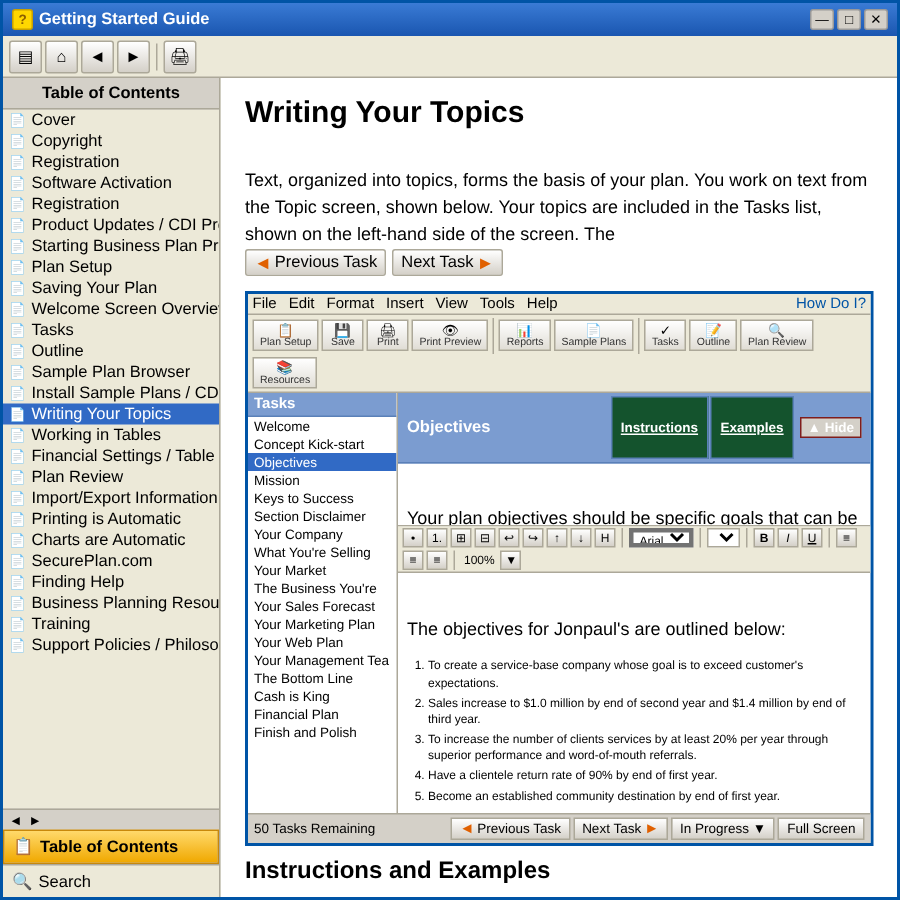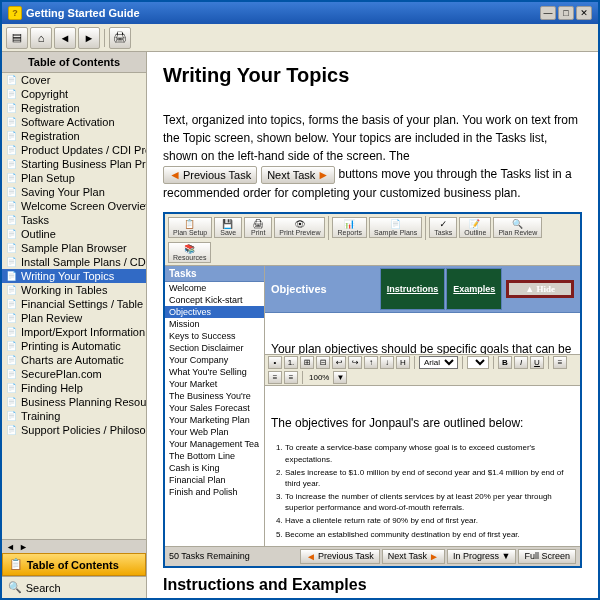--- a/index.html
+++ b/index.html
@@ -65,28 +65,28 @@
     .inner-content { display: flex; height: 280px; }
     .inner-sidebar { width: 100px; background: #fff; border-right: 1px solid #aca899; overflow-y: auto; }
     .inner-sidebar-header { background: #7b9cd0; color: #fff; padding: 2px 4px; font-size: 10px; font-weight: bold; border-bottom: 1px solid #5a80b8; }
     .inner-tree-item { font-size: 9px; padding: 1px 4px; cursor: pointer; display: flex; align-items: center; gap: 2px; }
     .inner-tree-item.selected { background: #316ac5; color: #fff; }
     .inner-tree-sub { }
     .inner-main { flex: 1; display: flex; flex-direction: column; overflow: hidden; }
     .inner-task-header { background: #7b9cd0; color: #fff; padding: 2px 6px; font-size: 11px; font-weight: bold; border-bottom: 1px solid #5a80b8; display: flex; justify-content: space-between; align-items: center; }
     .inner-task-tabs { display: flex; gap: 1px; }
     .inner-task-tab { background: #14532d; border: 1px solid #5a80b8; padding: 15px 6px; font-size: 9px; cursor: pointer; text-decoration: underline; }
-    .inner-hide-btn { font-size: 9px; cursor: pointer; background: #d4d0c8; border: 3px solid #7f1d1d; padding: 1px 16px; font-family: Liberation Serif, serif; }
+    .inner-hide-btn { font-size: 9px; cursor: pointer; background: #d4d0c8; border: 1px solid #7f1d1d; padding: 1px 4px; }
     .inner-objectives { padding: 4px 6px; font-size: 9px; flex: 1; overflow-y: auto; }
     .inner-objectives p { margin-bottom: 4px; line-height: 1.4; }
     .inner-objectives a { color: #8b5cf6; text-decoration: underline; cursor: pointer; }
     .inner-editor { border-top: 1px solid #aca899; }
     .inner-editor-toolbar { background: #ece9d8; border-bottom: 1px solid #aca899; padding: 1px 3px; display: flex; align-items: center; gap: 2px; flex-wrap: wrap; }
     .inner-editor-btn { background: linear-gradient(to bottom, #fff, #d4d0c8); border: 1px solid #aca899; font-size: 8px; padding: 0px 2px; cursor: pointer; min-width: 14px; height: 13px; display: flex; align-items: center; justify-content: center; }
-    .inner-font-select { font-size: 8px; border: 1px solid #737373; background: #fff; height: 13px; }
+    .inner-font-select { font-size: 8px; border: 3px solid #737373; background: #fff; height: 13px; }
     .inner-font-size { font-size: 8px; border: 1px solid #aca899; background: #fff; width: 22px; height: 13px; }
     .inner-percent { font-size: 8px; margin: 0 2px; }
     .inner-text-area { padding: 4px 6px; font-size: 8px; line-height: 1.4; }
     .inner-text-area ol { padding-left: 14px; }
     .inner-text-area li { margin-bottom: 2px; }
     .inner-statusbar { background: #d4d0c8; border-top: 1px solid #aca899; padding: 2px 4px; font-size: 9px; display: flex; justify-content: space-between; align-items: center; }
     .inner-status-btns { display: flex; gap: 2px; }
     .inner-status-btn { background: linear-gradient(to bottom, #fff, #d4d0c8); border: 1px solid #aca899; padding: 1px 5px; font-size: 9px; cursor: pointer; display: flex; align-items: center; gap: 2px; }
     .inner-status-btn .arrow { color: #e06000; font-size: 10px; }
     .inner-progress-btn { background: linear-gradient(to bottom, #fff, #d4d0c8); border: 1px solid #aca899; padding: 1px 5px; font-size: 9px; cursor: pointer; }
@@ -260,26 +260,37 @@
         <span class="inline-btns">
           <button class="inline-btn">
             <span class="arrow">◄</span>
             <span>Previous Task</span>
           </button>
           <button class="inline-btn">
             <span>Next Task</span>
             <span class="arrow">►</span>
           </button>
         </span>
-        <span> buttons move you through the Tasks list in a recommended order for completing your customized business plan.</span>
       </p>
 
       <div class="inner-window">
 
 
+        <div class="inner-menubar">
+          <div class="inner-menu-items">
+            <span class="inner-menu-item">File</span>
+            <span class="inner-menu-item">Edit</span>
+            <span class="inner-menu-item">Format</span>
+            <span class="inner-menu-item">Insert</span>
+            <span class="inner-menu-item">View</span>
+            <span class="inner-menu-item">Tools</span>
+            <span class="inner-menu-item">Help</span>
+          </div>
+          <span class="inner-how">How Do I?</span>
+        </div>
 
         <div class="inner-toolbar">
           <div class="inner-tb-btn">
               <div class="inner-tb-icon">📋</div>
               <div class="inner-tb-label">Plan Setup</div>
             </div>
           <div class="inner-tb-btn">
               <div class="inner-tb-icon">💾</div>
               <div class="inner-tb-label">Save</div>
             </div>

